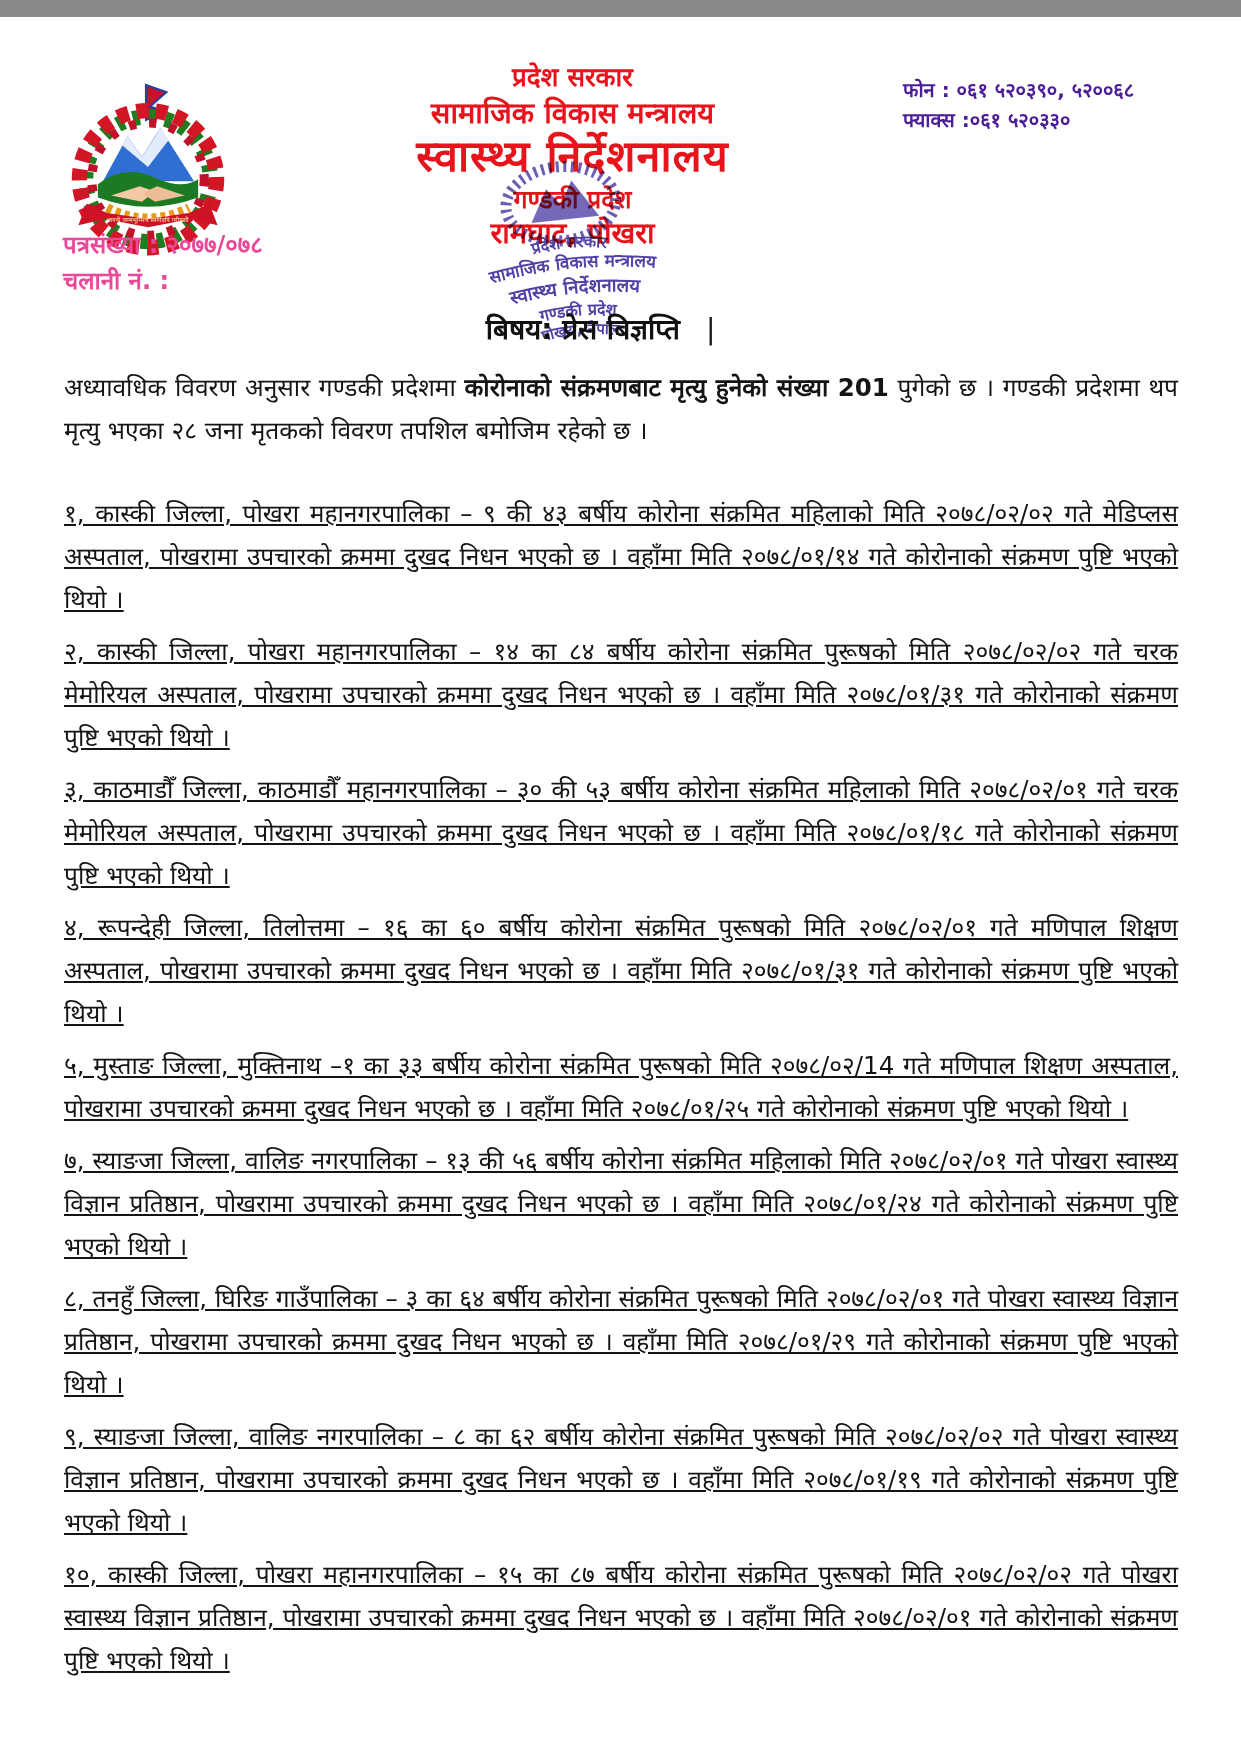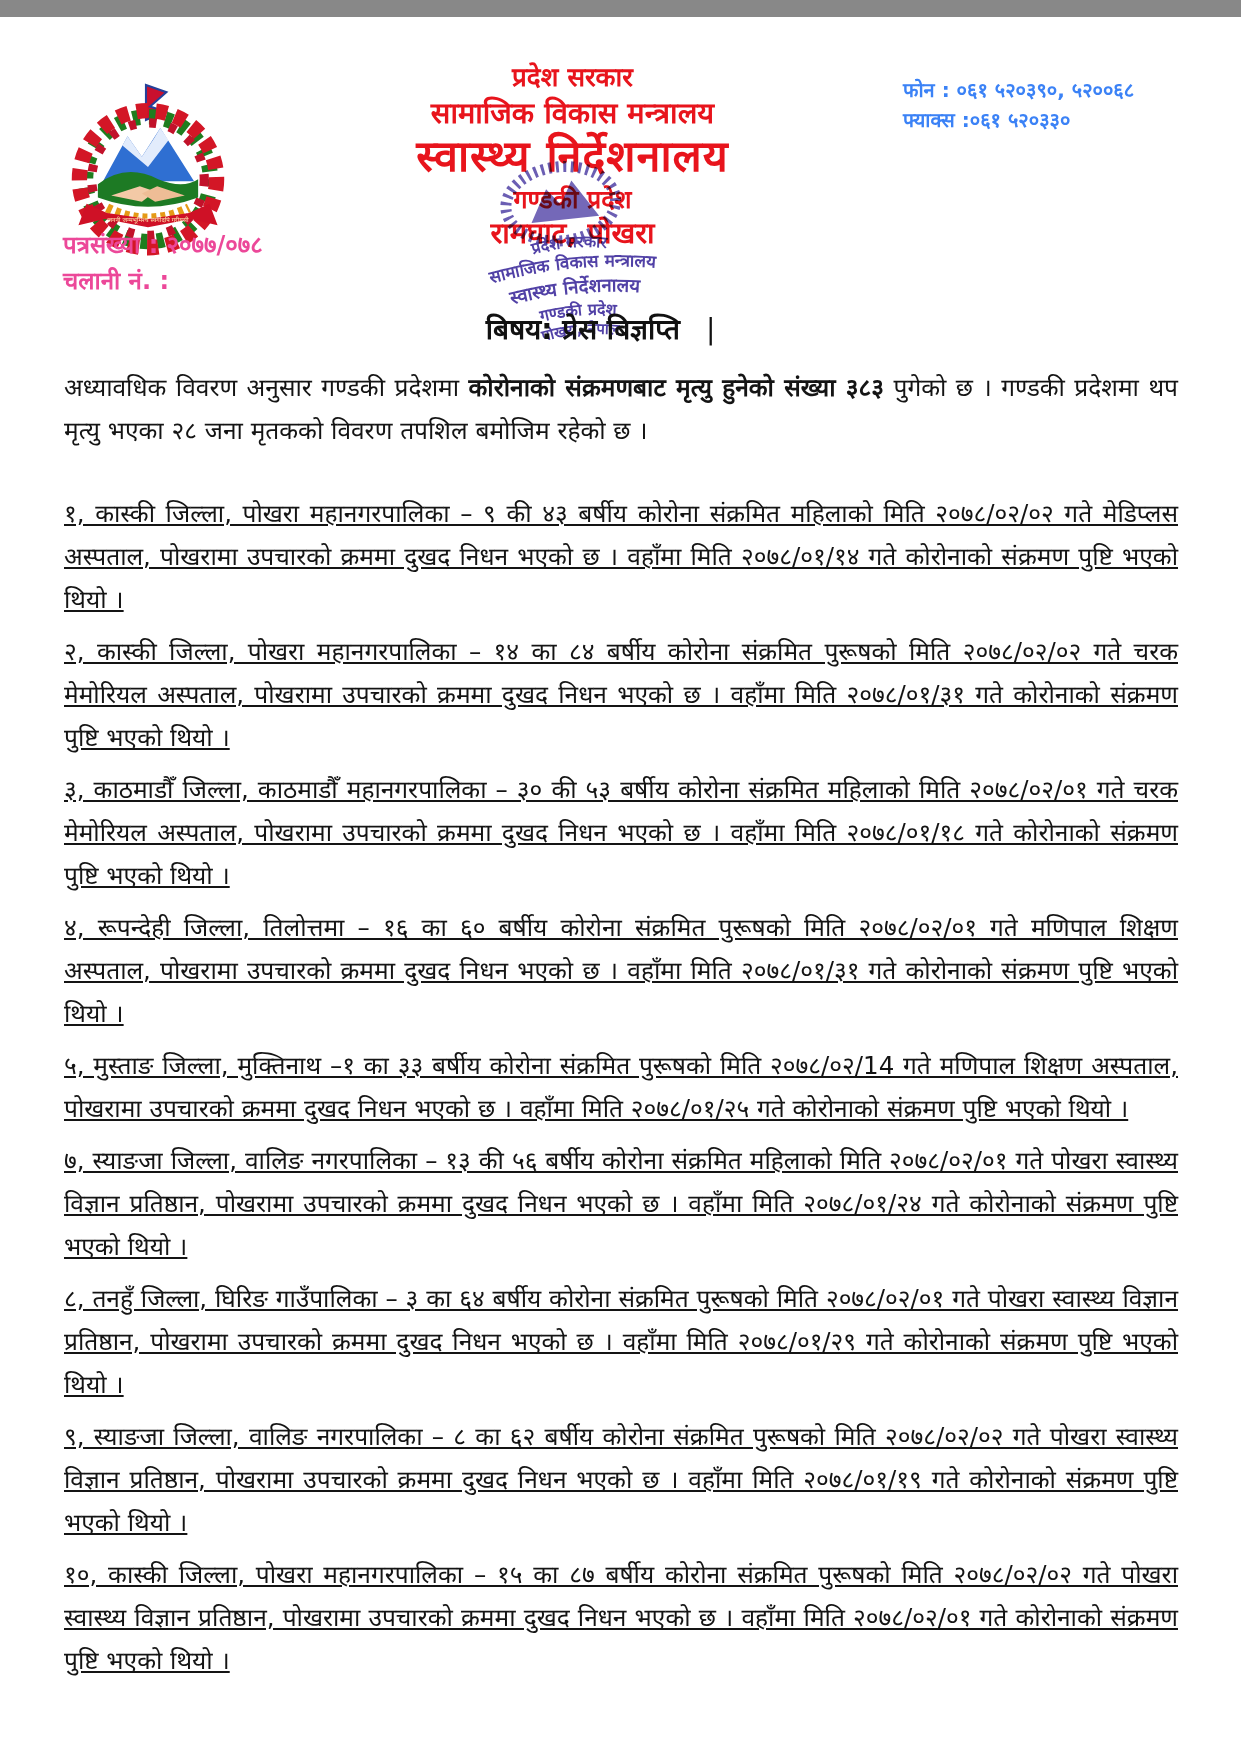--- a/index.html
+++ b/index.html
@@ -19,21 +19,21 @@
     position:absolute; left:0; right:96px; top:46px;
     text-align:center; color:#e8141c; font-weight:bold; line-height:1.15;
   }
   .hc-gov1 { font-size:26px; }
   .hc-gov2 { font-size:29px; margin-top:4px; }
   .hc-org  { font-size:43px; margin-top:2px; letter-spacing:1px; }
   .hc-prov { font-size:25px; margin-top:4px; }
   .hc-addr { font-size:29px; margin-top:3px; }
   .contact {
     position:absolute; left:903px; top:58px;
-    color:#3b82f6; font-weight:bold; font-size:20px; line-height:30px;
+    color:#4c1d95; font-weight:bold; font-size:20px; line-height:30px;
     white-space:nowrap;
   }
   .refs {
     position:absolute; left:63px; top:210px;
     color:#ec4899; font-weight:bold; font-size:24px; line-height:36px;
     white-space:nowrap;
   }
   
   .stamp {
     position:absolute; left:416px; top:142px; width:316px; height:194px;
@@ -111,21 +111,21 @@
       <text class="st16"><textPath href="#sp4" startOffset="50%" text-anchor="middle">गण्डकी प्रदेश</textPath></text>
       <text class="st15"><textPath href="#sp5" startOffset="50%" text-anchor="middle">पोखरा, नेपाल</textPath></text>
     </g>
   </svg>
 
   <div class="subject-row">
     <span>बिषय: प्रेस बिज्ञप्ति</span><span class="subject-bar">|</span>
   </div>
 
   <div class="doc-body">
-    <p class="intro"><span>अध्यावधिक विवरण अनुसार गण्डकी प्रदेशमा </span><b>कोरोनाको संक्रमणबाट मृत्यु हुनेको संख्या ३८३</b><span> पुगेको छ । गण्डकी प्रदेशमा थप मृत्यु भएका २८ जना मृतकको विवरण तपशिल बमोजिम रहेको छ ।</span></p>
+    <p class="intro"><span>अध्यावधिक विवरण अनुसार गण्डकी प्रदेशमा </span><b>कोरोनाको संक्रमणबाट मृत्यु हुनेको संख्या 201</b><span> पुगेको छ । गण्डकी प्रदेशमा थप मृत्यु भएका २८ जना मृतकको विवरण तपशिल बमोजिम रहेको छ ।</span></p>
 
     <div>
 
         <p class="case-item">१, कास्की जिल्ला, पोखरा महानगरपालिका – ९ की ४३ बर्षीय कोरोना संक्रमित महिलाको मिति २०७८/०२/०२ गते मेडिप्लस अस्पताल, पोखरामा उपचारको क्रममा दुखद निधन भएको छ । वहाँमा मिति २०७८/०१/१४ गते कोरोनाको संक्रमण पुष्टि भएको थियो ।</p>
 
         <p class="case-item">२, कास्की जिल्ला, पोखरा महानगरपालिका – १४ का ८४ बर्षीय कोरोना संक्रमित पुरूषको मिति २०७८/०२/०२ गते चरक मेमोरियल अस्पताल, पोखरामा उपचारको क्रममा दुखद निधन भएको छ । वहाँमा मिति २०७८/०१/३१ गते कोरोनाको संक्रमण पुष्टि भएको थियो ।</p>
 
         <p class="case-item">३, काठमाडौँ जिल्ला, काठमाडौँ महानगरपालिका – ३० की ५३ बर्षीय कोरोना संक्रमित महिलाको मिति २०७८/०२/०१ गते चरक मेमोरियल अस्पताल, पोखरामा उपचारको क्रममा दुखद निधन भएको छ । वहाँमा मिति २०७८/०१/१८ गते कोरोनाको संक्रमण पुष्टि भएको थियो ।</p>
 
         <p class="case-item">४, रूपन्देही जिल्ला, तिलोत्तमा – १६ का ६० बर्षीय कोरोना संक्रमित पुरूषको मिति २०७८/०२/०१ गते मणिपाल शिक्षण अस्पताल, पोखरामा उपचारको क्रममा दुखद निधन भएको छ । वहाँमा मिति २०७८/०१/३१ गते कोरोनाको संक्रमण पुष्टि भएको थियो ।</p>

